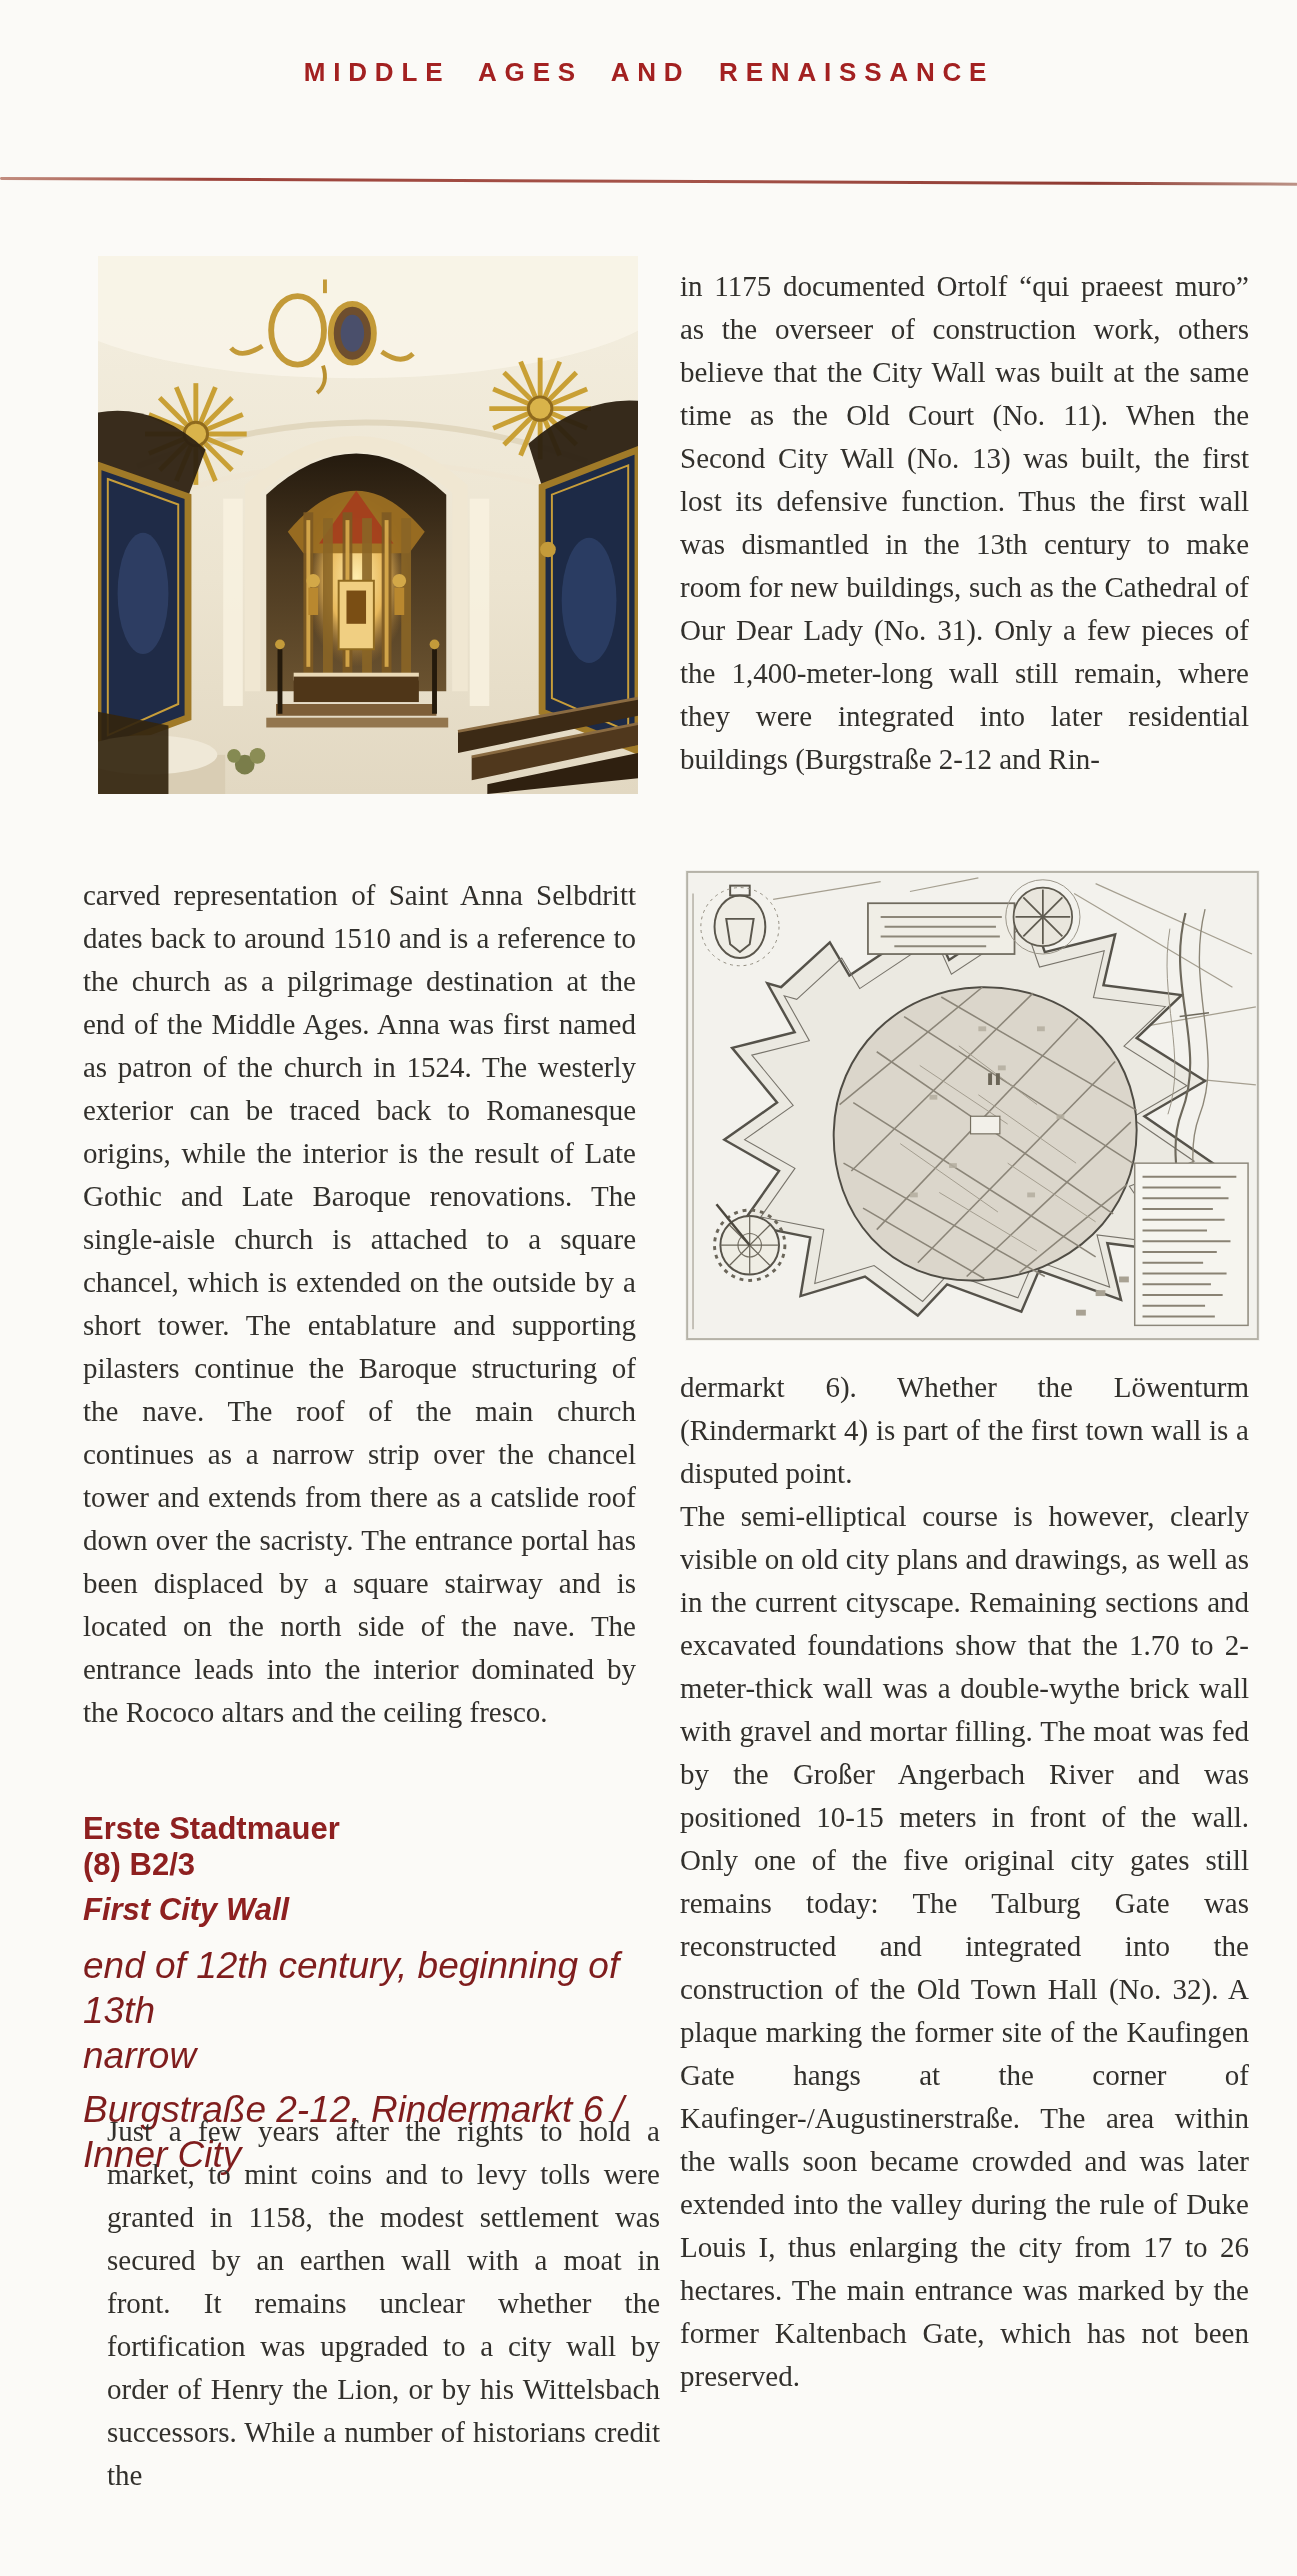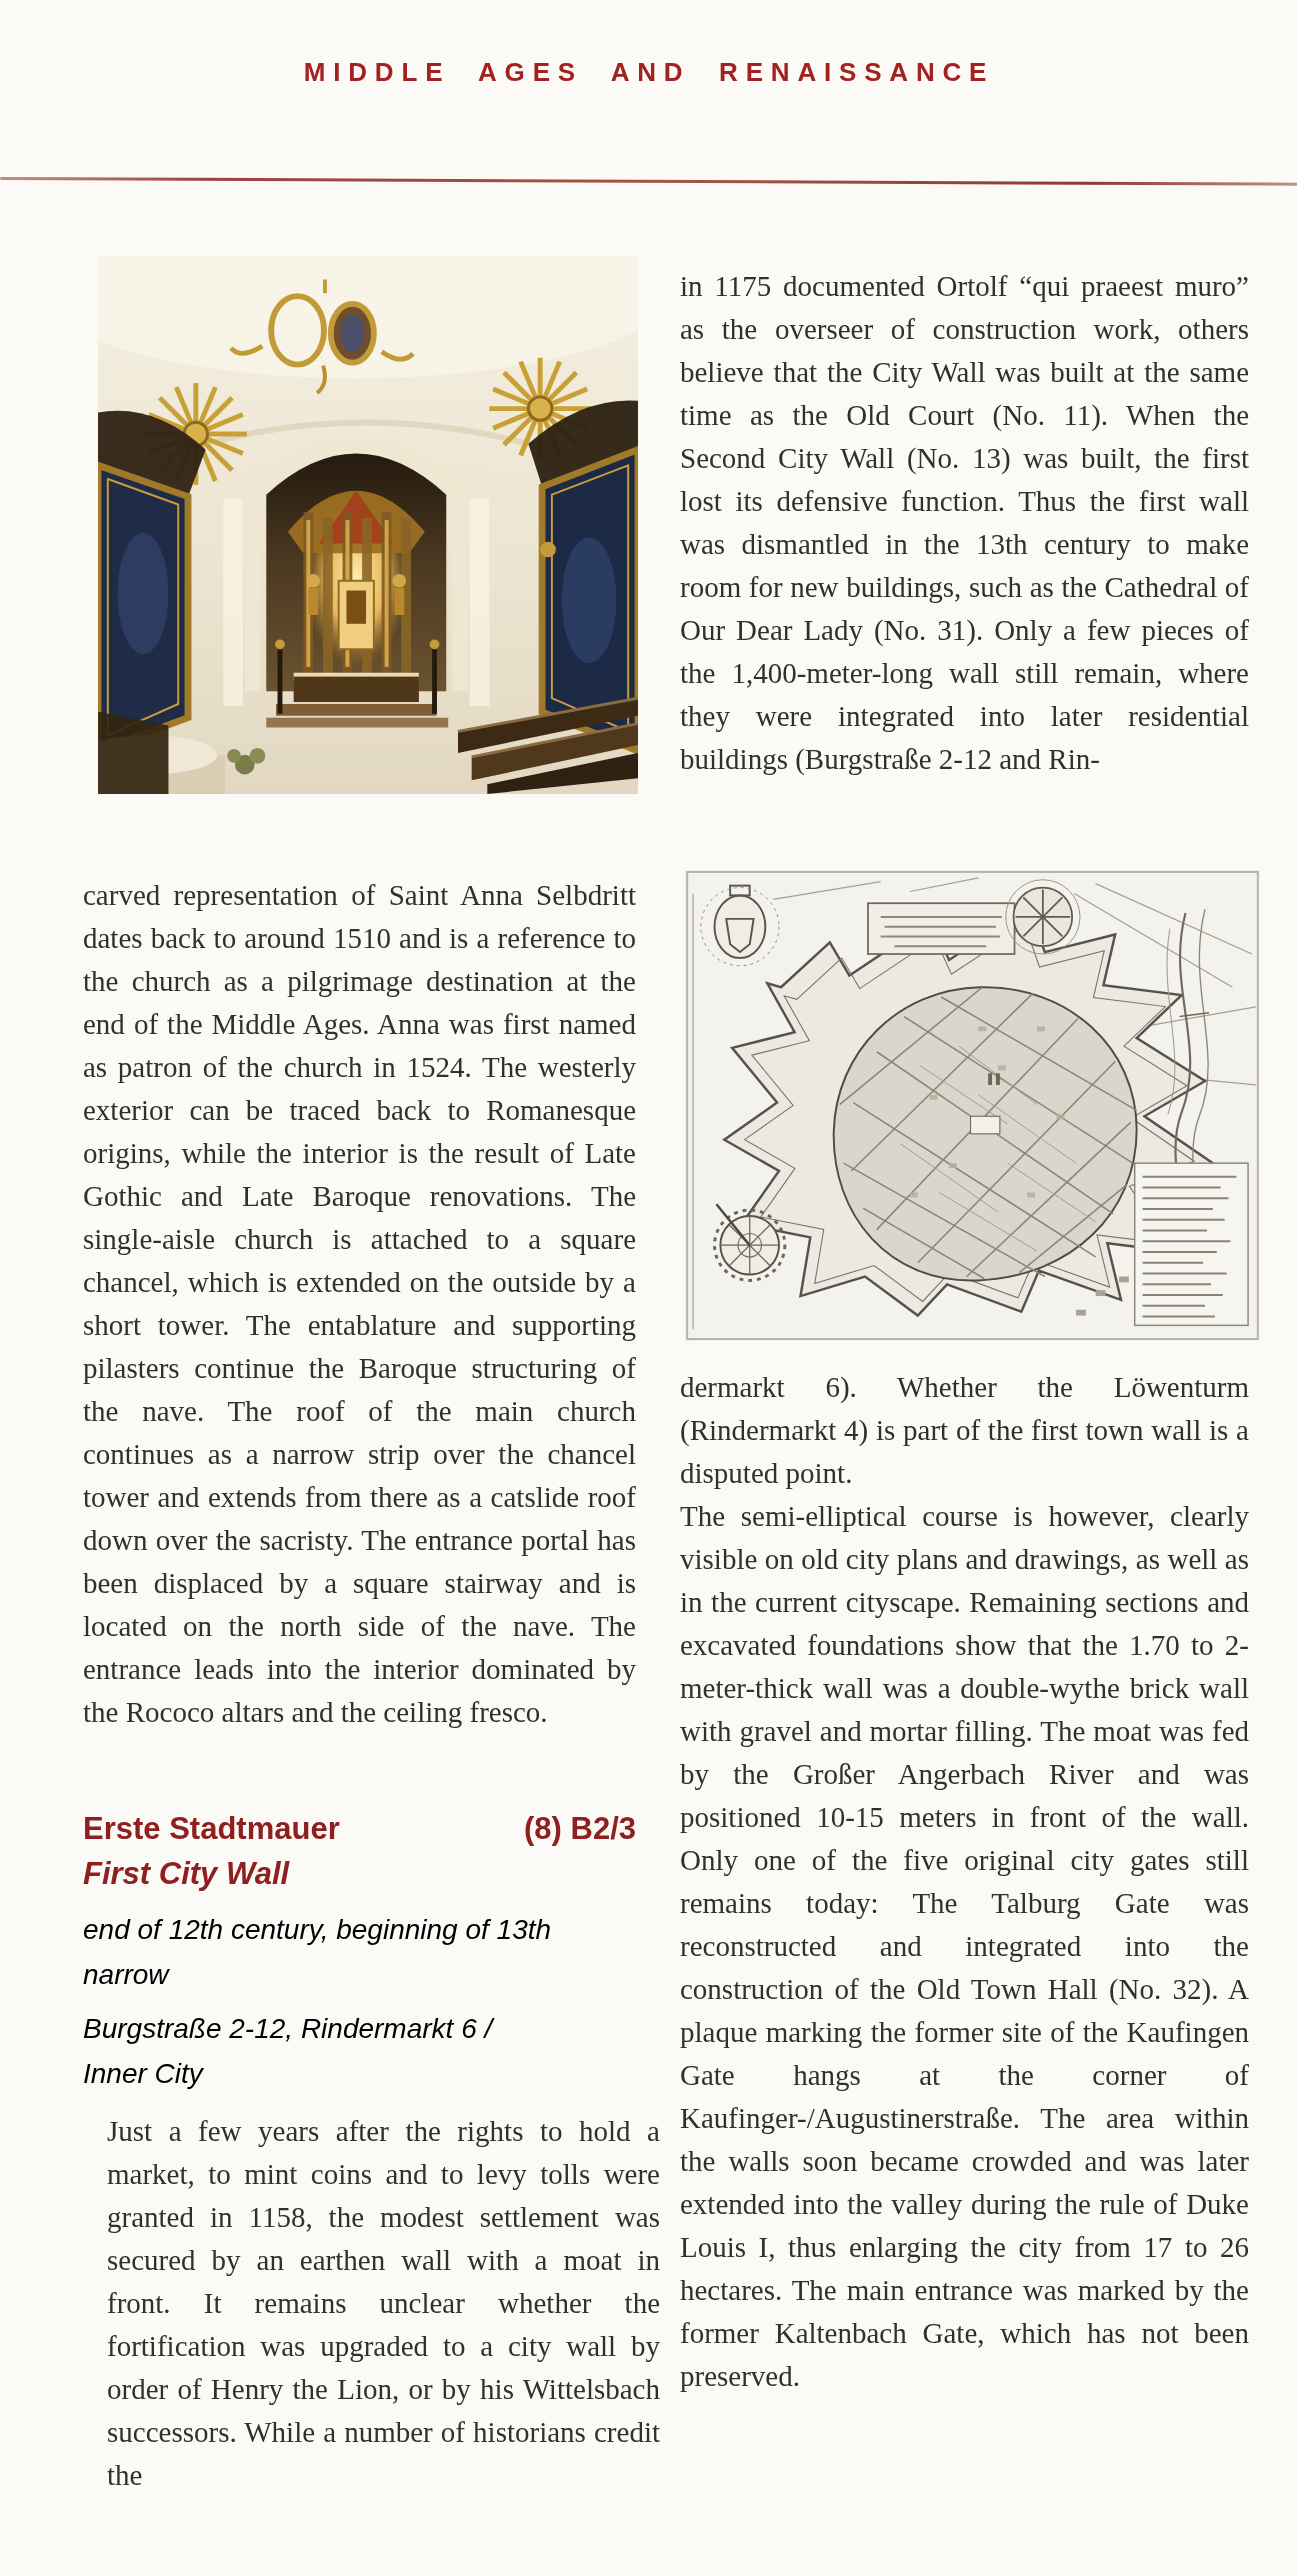--- a/index.html
+++ b/index.html
@@ -29,27 +29,27 @@
   #left-para1{position:absolute;left:83px;top:830px;width:553px;margin-top:44px;}
   #left-para2{position:absolute;left:83px;top:2110px;width:553px;margin-left:24px;}
   #right-para1{position:absolute;left:680px;top:265px;width:569px;}
   #right-rest{position:absolute;left:680px;top:1366px;width:569px;}
   .listing{
     position:absolute;left:83px;top:1811px;width:553px;
     font-family:"Liberation Sans","DejaVu Sans",sans-serif;
   }
   .listing-row{
     display:flex;justify-content:space-between;align-items:baseline;
-    font-weight:700;font-size:31px;color:#8e2020;
+    font-weight:700;font-size:31px;color:#8e2020;flex-direction:column;
   }
   .listing-en{
     font-weight:700;font-style:italic;font-size:31px;color:#8e2020;margin-top:8.8px;
   }
   .listing-details{
-    margin-top:15.6px;font-style:italic;font-size:28px;line-height:45px;color:#000000;
+    margin-top:15.6px;font-style:italic;font-size:37px;line-height:45px;color:#7f1d1d;
   }
   .listing-details .addr{margin-top:8.8px;}
   svg{display:block;}
 </style>
 </head>
 <body>
 
 <div class="page-title">MIDDLE AGES AND RENAISSANCE</div>
 <div class="title-rule"></div>
 

